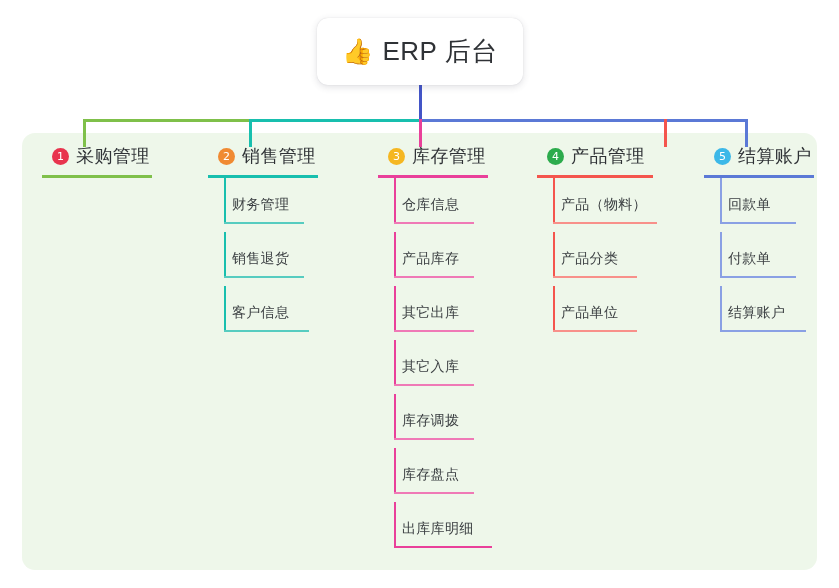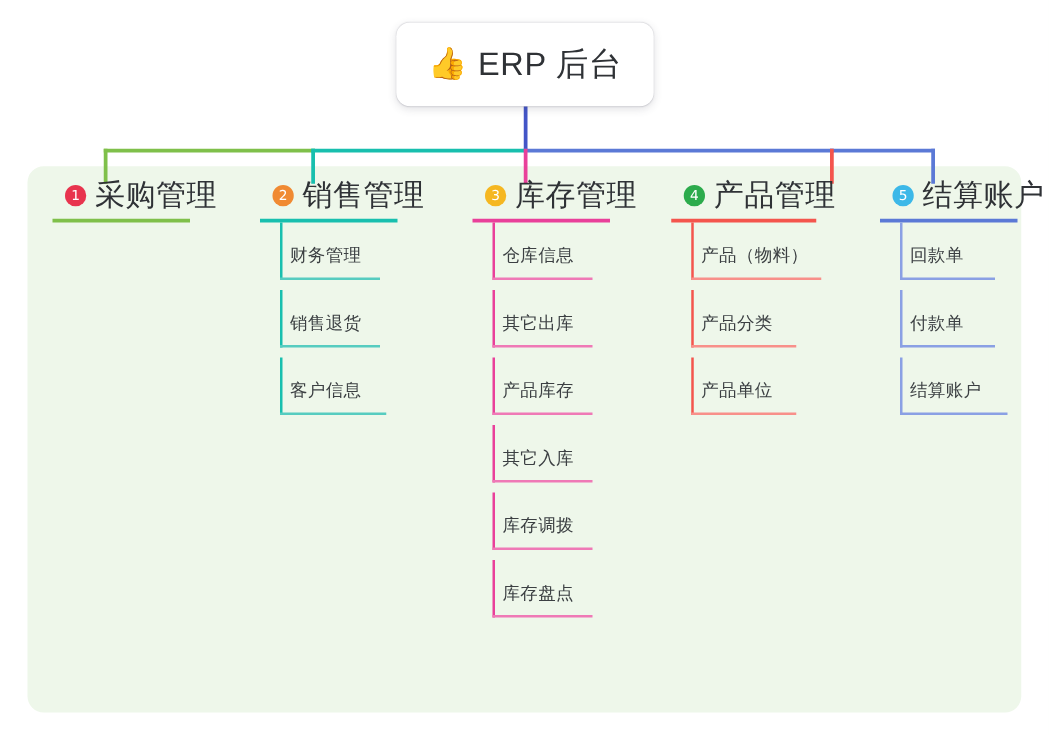--- a/index.html
+++ b/index.html
@@ -98,21 +98,21 @@
     height: 17px;
     border-radius: 50%;
     color: #ffffff;
     font-size: 11px;
     line-height: 17px;
     text-align: center;
     flex: 0 0 auto;
     font-family: "DejaVu Sans", sans-serif;
   }
   .branch-label {
-    font-size: 24px;
+    font-size: 18px;
     color: #2f3236;
     white-space: nowrap;
     letter-spacing: 0.4px;
   }
   .branch-rule {
     height: 3px;
     margin-top: 6px;
   }
 
   
@@ -214,42 +214,47 @@
     </div>
     <div class="branch-rule" style="background:#e9409a; width:110px; margin-left:4px;"></div>
     <div class="leaves">
       <div class="leaf">
         <div class="leaf-stem" style="background:#e9409a;"></div>
         <span class="leaf-text">仓库信息</span>
         <div class="leaf-rule" style="background:#ef79b6; width:80px;"></div>
       </div>
       <div class="leaf">
         <div class="leaf-stem" style="background:#e9409a;"></div>
+        <span class="leaf-text">产品库存</span>
+        <div class="leaf-rule" style="background:#ef79b6; width:80px;"></div>
+      </div>
+      <div class="leaf">
+        <div class="leaf-stem" style="background:#e9409a;"></div>
         <span class="leaf-text">其它出库</span>
         <div class="leaf-rule" style="background:#ef79b6; width:80px;"></div>
       </div>
       <div class="leaf">
         <div class="leaf-stem" style="background:#e9409a;"></div>
-        <span class="leaf-text">产品库存</span>
-        <div class="leaf-rule" style="background:#ef79b6; width:80px;"></div>
-      </div>
-      <div class="leaf">
-        <div class="leaf-stem" style="background:#e9409a;"></div>
         <span class="leaf-text">其它入库</span>
         <div class="leaf-rule" style="background:#ef79b6; width:80px;"></div>
       </div>
       <div class="leaf">
         <div class="leaf-stem" style="background:#e9409a;"></div>
         <span class="leaf-text">库存调拨</span>
         <div class="leaf-rule" style="background:#ef79b6; width:80px;"></div>
       </div>
       <div class="leaf">
         <div class="leaf-stem" style="background:#e9409a;"></div>
         <span class="leaf-text">库存盘点</span>
         <div class="leaf-rule" style="background:#ef79b6; width:80px;"></div>
+      </div>
+      <div class="leaf">
+        <div class="leaf-stem" style="background:#e9409a;"></div>
+        <span class="leaf-text">出库库明细</span>
+        <div class="leaf-rule" style="background:#e9409a; width:98px;"></div>
       </div>
     </div>
   </div>
 
   <div class="branch" style="left:533px; width:170px;">
     <div class="branch-head">
       <span class="badge" style="background:#2cab4c;">4</span>
       <span class="branch-label">产品管理</span>
     </div>
     <div class="branch-rule" style="background:#f4554d; width:116px; margin-left:4px;"></div>

